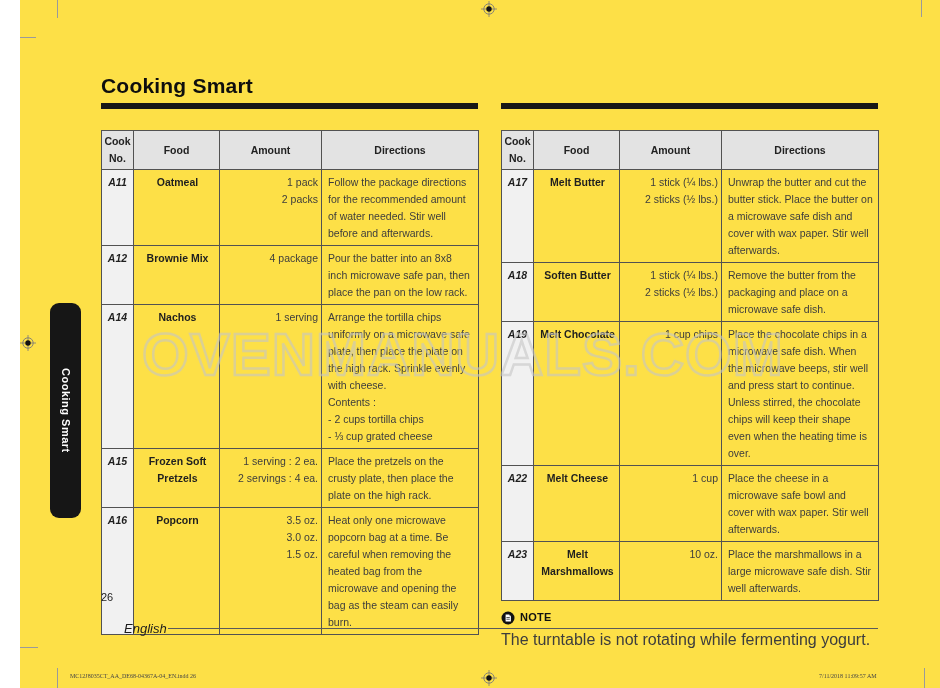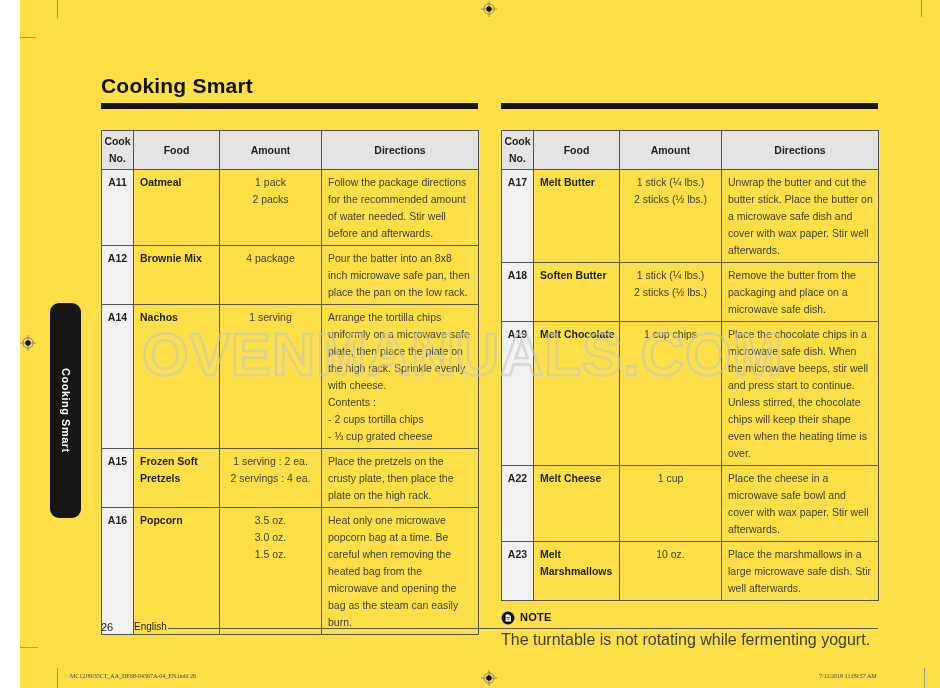--- a/index.html
+++ b/index.html
@@ -30,23 +30,23 @@
   
   table.cook-table {
     border-collapse: collapse; table-layout: fixed; width: 377px;
     font-size: 10.5px; line-height: 17px; color: #3d3d3d;
   }
   .cook-table th, .cook-table td { border: 1px solid #525252; vertical-align: top; }
   .cook-table th {
     background: #e3e3e3; color: #222; font-weight: 600; font-size: 10.5px;
     height: 33px; vertical-align: middle; text-align: center; white-space: pre-line; padding: 2px;
   }
-  td.cook  { background: #f1f1f1; text-align: center; padding: 4px 2px 3px; font-weight: 600; color: #1f1f1f; }
-  td.food  { padding: 4px 4px 17px 6px; font-weight: 600; color: #1f1f1f; }
-  td.amount{ text-align: center; padding: 4px 3px 3px; white-space: pre-line; }
+  td.cook  { background: #f1f1f1; text-align: center; padding: 4px 2px 3px; font-weight: 600; color: #1f1f1f; font-style: italic; }
+  td.food  { padding: 4px 4px 17px 6px; font-weight: 600; color: #1f1f1f; text-align: center; }
+  td.amount{ text-align: right; padding: 4px 3px 3px; white-space: pre-line; }
   td.dir   { padding: 4px 5px 3px 6px; white-space: pre-line; }
 
   
   .note-block { margin-top: 10px; }
   .note-head { display: flex; align-items: flex-start; gap: 5px; }
   .note-head .note-label { font-size: 11px; font-weight: 700; color: #111; letter-spacing: 0.3px; }
   .note-text { margin-top: 6px; font-size: 16px; color: #3d3d3d; }
 
   
   .watermark {
@@ -61,22 +61,22 @@
     position: absolute; left: 30px; top: 303px; width: 31px; height: 215px;
     background: #161616; border-radius: 9px;
     display: flex; align-items: center; justify-content: center;
   }
   .sidebar-tab span {
     writing-mode: vertical-rl; color: #fff; font-size: 11px; font-weight: 600;
     letter-spacing: 0.5px; white-space: nowrap;
   }
 
   
-  .footer-pageno  { position: absolute; left: 81px;  top: 621px; font-size: 11px; color: #1c1c1c; }
-  .footer-lang    { position: absolute; left: 114px; top: 621px; font-size: 10px; color: #1c1c1c; }
+  .footer-pageno  { position: absolute; left: 81px;  top: 591px; font-size: 11px; color: #1c1c1c; }
+  .footer-lang    { position: absolute; left: 104px; top: 621px; font-size: 13px; color: #1c1c1c; font-style: italic; }
   .footer-rule    { position: absolute; left: 148px; top: 628px; width: 710px; height: 1px; background: #5a5a5a; }
 
   
   .print-file { position: absolute; left: 50px;  top: 673px; font-family: "Liberation Serif", serif; font-size: 6px; color: #454545; }
   .print-time { position: absolute; left: 799px; top: 673px; font-family: "Liberation Serif", serif; font-size: 6px; color: #454545; }
 </style>
 </head>
 <body>
 
 <div id="page">

